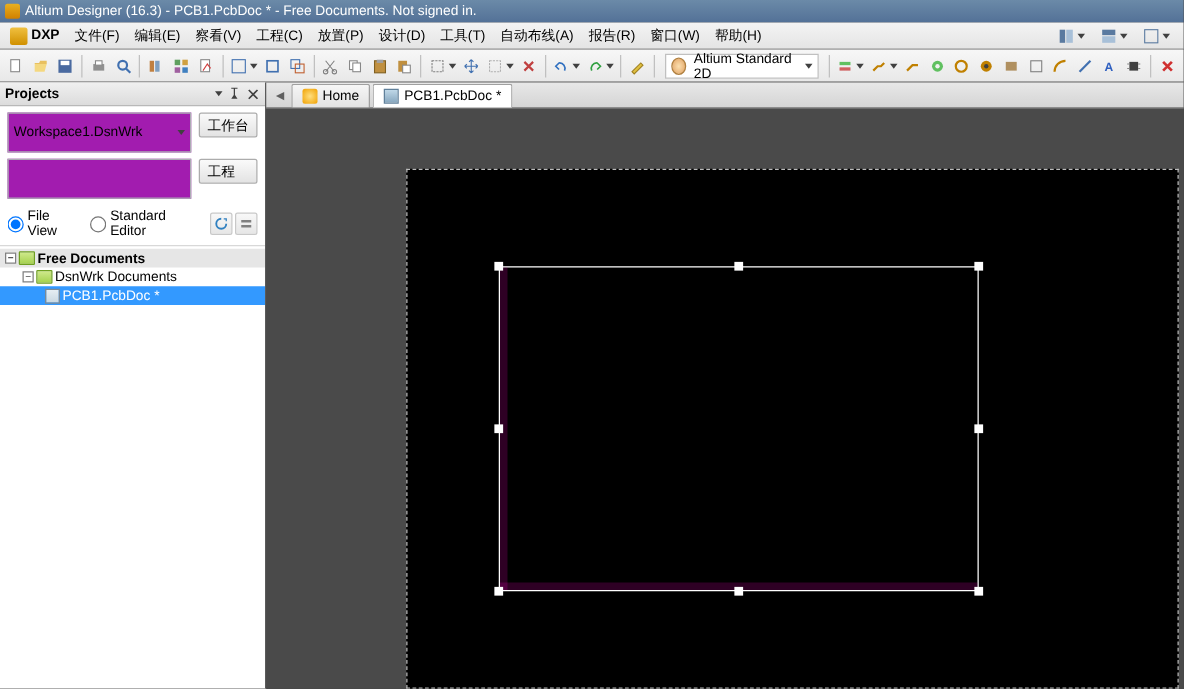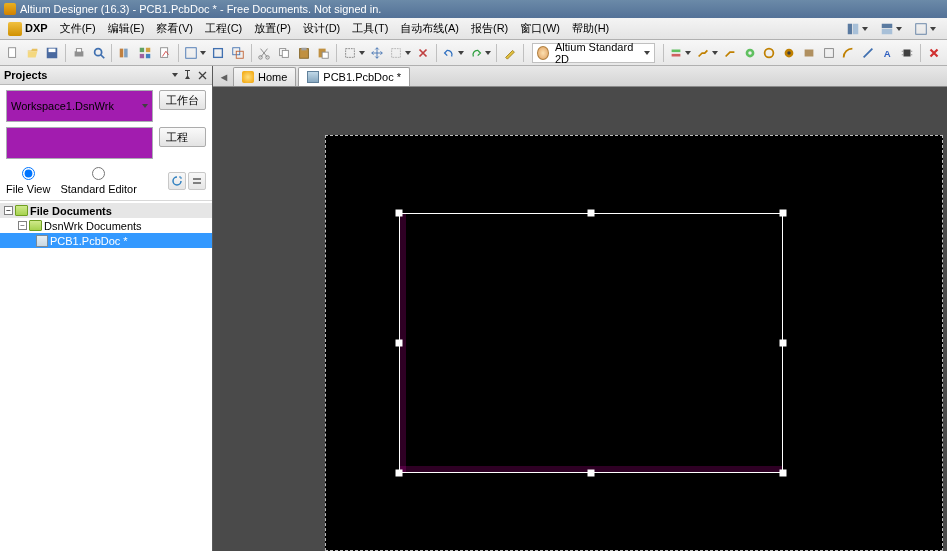--- a/index.html
+++ b/index.html
@@ -27,21 +27,21 @@
 .panel-hdr { height: 19px; background: linear-gradient(#f0f0f0,#dcdcdc); border-bottom: 1px solid #b8b8b8; display: flex; align-items: center; padding: 0 4px; font-weight: bold; }
 .panel-hdr .rbtns { margin-left: auto; display: flex; gap: 4px; align-items: center; }
 .pin, .xbtn { width: 11px; height: 11px; }
 
 .ctrls { padding: 5px 6px; display: grid; grid-template-columns: 1fr auto; gap: 5px 6px; }
 .combo { height: 32px; border: 1px solid #abadb3; background: #a21caf; display: flex; align-items: center; padding: 0 4px; }
 .combo .caret { margin-left: auto; }
 .btn { height: 20px; min-width: 46px; border: 1px solid #acacac; background: linear-gradient(#fafafa,#e3e3e3); display: flex; align-items: center; padding: 0 6px; border-radius: 2px; }
 
 .radio-row { display: flex; align-items: center; gap: 10px; padding: 3px 6px 5px; border-bottom: 1px solid #d8d8d8; }
-.radio-row label { display: flex; align-items: center; gap: 3px; flex-direction: column; }
+.radio-row label { display: flex; align-items: center; gap: 3px; }
 .radio-row .rbtns { margin-left: auto; display: flex; gap: 2px; }
 .mini { width: 18px; height: 18px; border: 1px solid #c8c8c8; background: linear-gradient(#f8f8f8,#e6e6e6); border-radius: 2px; display: flex; align-items: center; justify-content: center; }
 
 .tree { flex: 1; overflow: auto; padding: 2px 0; }
 .tree-row { display: flex; align-items: center; height: 15px; padding-left: 4px; gap: 2px; white-space: nowrap; }
 .tree-row.l1 { padding-left: 18px; }
 .tree-row.l2 { padding-left: 36px; }
 .tree-row.selected { background: #3399ff; color: #fff; }
 .tree-row.rootfree { background: #e6e6e6; font-weight: bold; }
 .boxminus { width: 9px; height: 9px; border: 1px solid #808080; display: flex; align-items: center; justify-content: center; font-size: 8px; line-height: 8px; color: #404040; background: #fff; }
@@ -382,21 +382,21 @@
               <rect x="2" y="3" width="8" height="2" fill="#808080"></rect>
               <rect x="2" y="7" width="8" height="2" fill="#808080"></rect>
             </svg>
           </div>
       </div>
     </div>
     <div class="tree">
       <div class="tree-row rootfree">
         <div class="boxminus">−</div>
         <div class="folder"></div>
-        <span>File Documents</span>
+        <span>Free Documents</span>
       </div>
       <div class="tree-row l1">
         <div class="boxminus">−</div>
         <div class="folder"></div>
         <span>DsnWrk Documents</span>
       </div>
       <div class="tree-row l2 selected">
         <div class="docicon"></div>
         <span>PCB1.PcbDoc *</span>
       </div>

